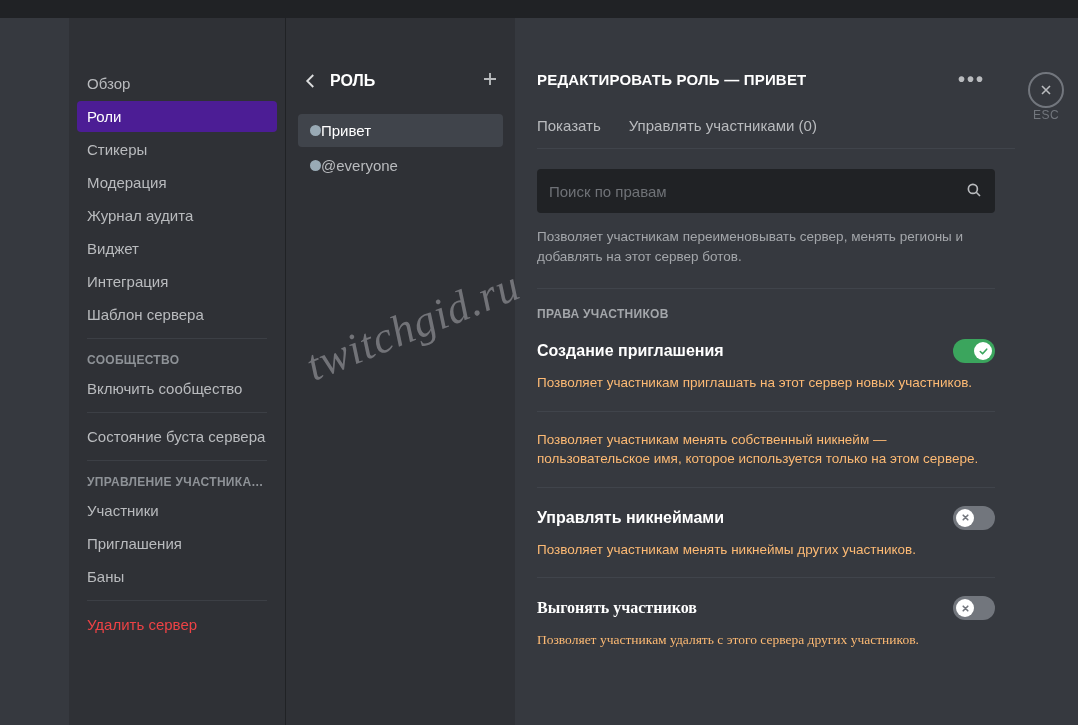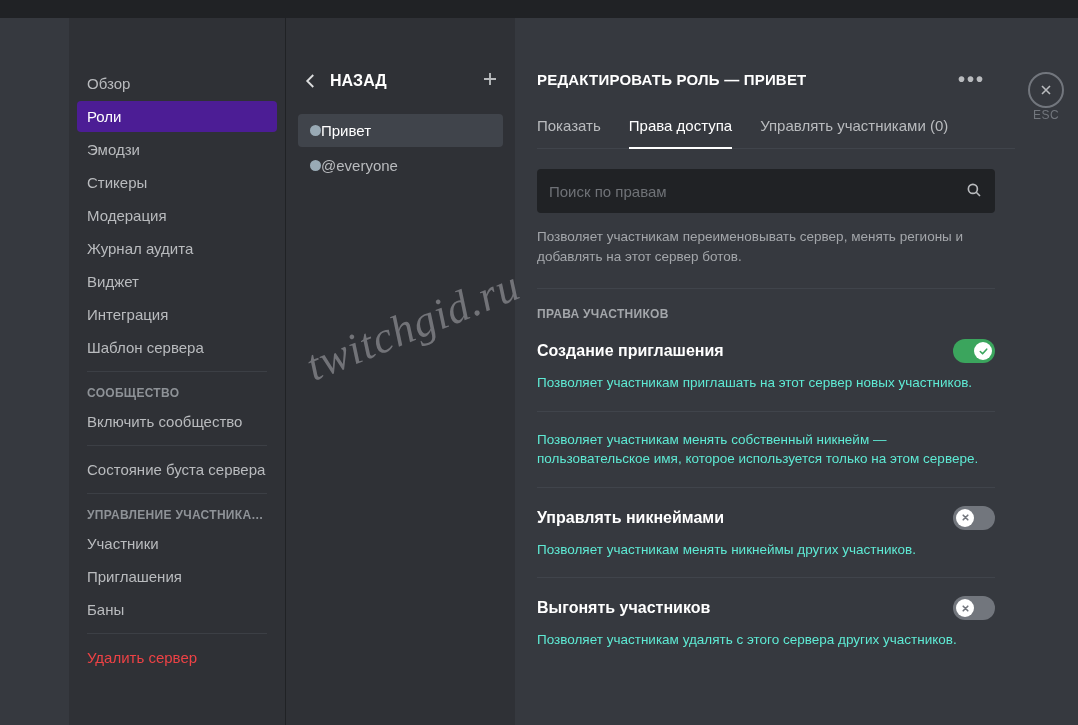--- a/index.html
+++ b/index.html
@@ -210,21 +210,21 @@
   .perm-head {
     display: flex; align-items: center; justify-content: space-between;
     margin-bottom: 10px;
   }
   .perm-title {
     color: #fff;
     font-size: 16px;
     font-weight: 600;
   }
   .perm-desc {
-    color: #5eead4;
+    color: #fdba74;
     font-size: 13.5px;
     line-height: 1.45;
   }
   
   .toggle {
     width: 42px; height: 24px;
     border-radius: 12px;
     background: #72767d;
     position: relative;
     cursor: pointer;
@@ -291,21 +291,20 @@
 <div class="titlebar"></div>
 
 <div class="app">
 
   <div class="gutter-left"></div>
 
   <div class="sidebar">
 
     <div class="sidebar-item">Обзор</div>
     <div class="sidebar-item active">Роли</div>
-    <div class="sidebar-item">Эмодзи</div>
     <div class="sidebar-item">Стикеры</div>
     <div class="sidebar-item">Модерация</div>
     <div class="sidebar-item">Журнал аудита</div>
     <div class="sidebar-item">Виджет</div>
     <div class="sidebar-item">Интеграция</div>
     <div class="sidebar-item">Шаблон сервера</div>
 
     <div class="sidebar-divider"></div>
     <div class="sidebar-header">СООБЩЕСТВО</div>
     <div class="sidebar-item">Включить сообщество</div>
@@ -324,21 +323,21 @@
   </div>
 
   <div class="roles-col">
     <div class="roles-back">
       <div class="roles-back-left">
         <span class="arrow-back">
           <svg viewBox="0 0 24 24" width="18" height="18" fill="none" stroke="#dcddde" stroke-width="2.5">
               <path d="M15 4 L7 12 L15 20"></path>
             </svg>
         </span>
-        <span>НАЗАД</span>
+        <span>РОЛЬ</span>
       </div>
       <div class="plus-btn">
         <svg viewBox="0 0 24 24" width="18" height="18" fill="none" stroke="#b9bbbe" stroke-width="2.5">
             <path d="M12 4 V20 M4 12 H20"></path>
           </svg>
       </div>
     </div>
 
     <div class="role-item active">
       <span class="role-dot"></span>
@@ -353,21 +352,20 @@
   <div class="main">
     <div class="scroll-area">
 
       <div class="main-header">
         <div class="main-title">РЕДАКТИРОВАТЬ РОЛЬ — ПРИВЕТ</div>
         <div class="more-btn">•••</div>
       </div>
 
       <div class="tabs">
         <div class="tab">Показать</div>
-        <div class="tab active">Права доступа</div>
         <div class="tab">Управлять участниками (0)</div>
       </div>
 
       <div class="search-wrap">
         <input type="text" placeholder="Поиск по правам" style="">
         <span class="search-icon">
           <svg viewBox="0 0 24 24" width="18" height="18" fill="none" stroke="#b9bbbe" stroke-width="2.2">
               <circle cx="10.5" cy="10.5" r="6"></circle>
               <path d="M20 20 L15 15"></path>
             </svg>
@@ -405,21 +403,21 @@
             <div class="knob">
               <svg viewBox="0 0 24 24">
                   <path d="M7 7 L17 17 M17 7 L7 17" fill="none" stroke="#72767d" stroke-width="3.5" stroke-linecap="round"></path>
                 </svg>
             </div>
           </div>
         </div>
         <div class="perm-desc">Позволяет участникам менять никнеймы других участников.</div>
       </div>
 
-      <div class="perm" style="border-bottom:0;">
+      <div class="perm" style="border-bottom:0;font-family:Liberation Serif, serif;">
         <div class="perm-head">
           <div class="perm-title">Выгонять участников</div>
           <div class="toggle">
             <div class="knob">
               <svg viewBox="0 0 24 24">
                   <path d="M7 7 L17 17 M17 7 L7 17" fill="none" stroke="#72767d" stroke-width="3.5" stroke-linecap="round"></path>
                 </svg>
             </div>
           </div>
         </div>

